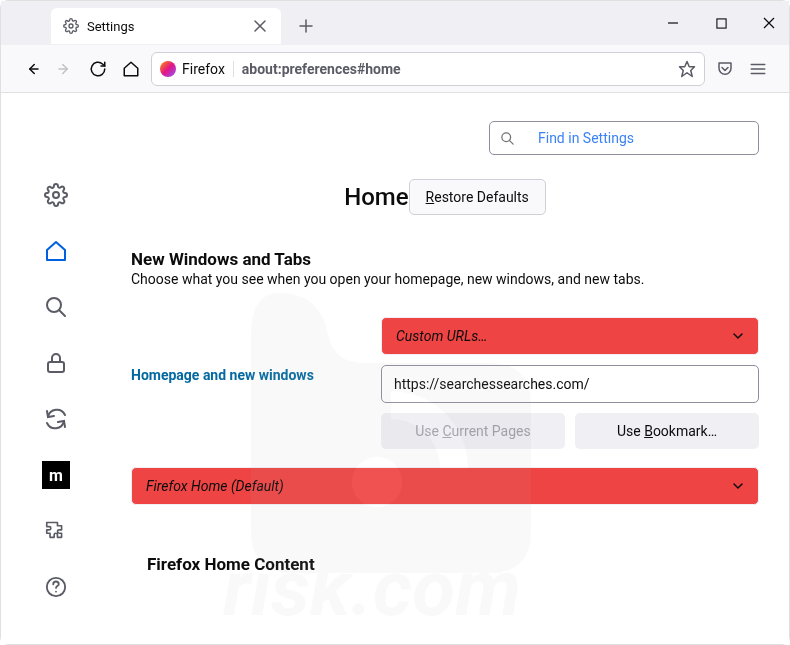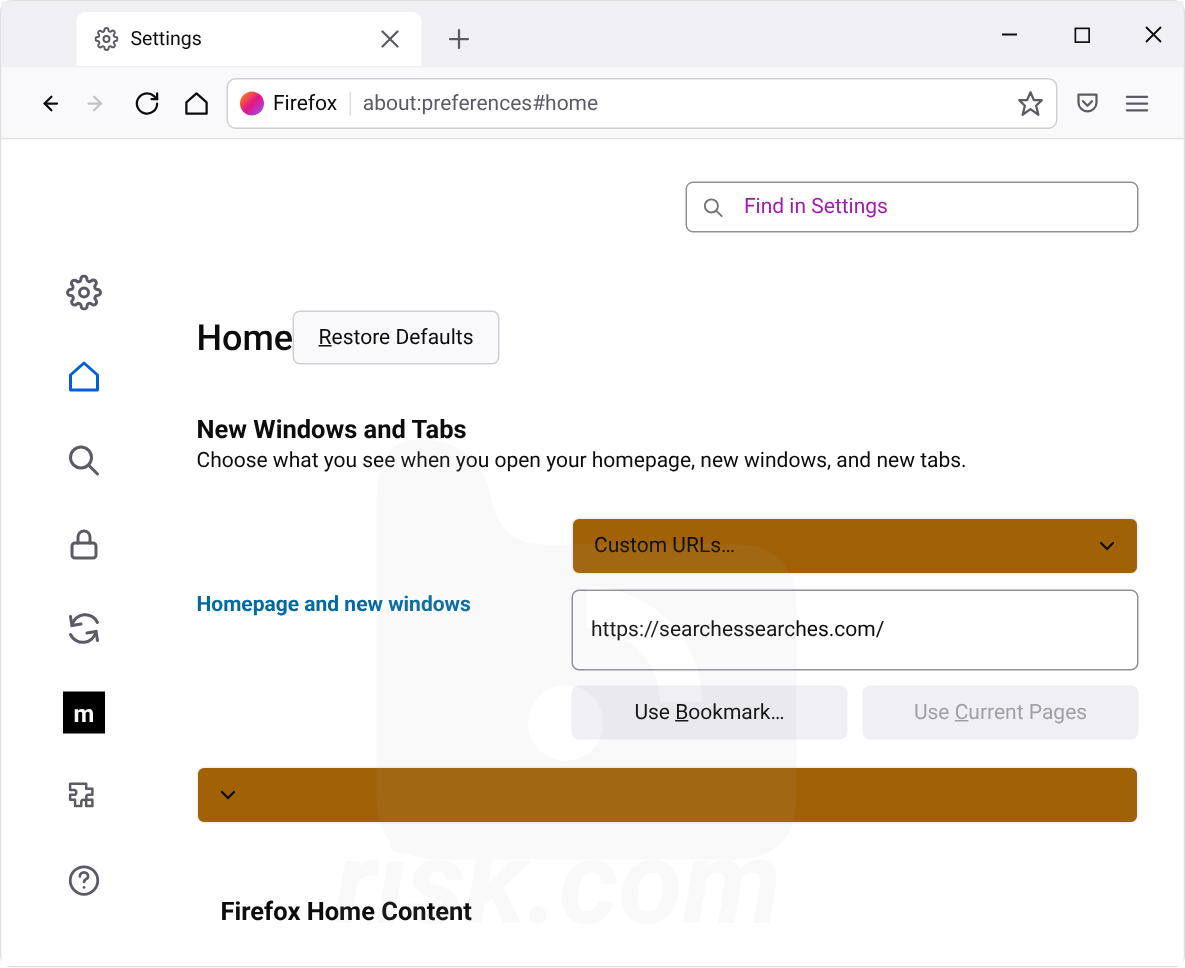--- a/index.html
+++ b/index.html
@@ -13,51 +13,51 @@
     .new-tab { width: 30px; height: 30px; display: flex; align-items: center; justify-content: center; margin-left: 10px; cursor: pointer; color: #5b5b66; font-size: 20px; }
     .win-controls { position: absolute; right: 10px; top: 0; display: flex; gap: 28px; align-items: center; height: 44px; }
     .win-btn { width: 20px; height: 20px; display: flex; align-items: center; justify-content: center; cursor: pointer; color: #0c0c0d; }
     
     .toolbar { height: 48px; background: #f9f9fb; display: flex; align-items: center; padding: 0 18px; gap: 7px; border-bottom: 1px solid #e0e0e4; }
     .tb-btn { width: 26px; height: 26px; display: flex; align-items: center; justify-content: center; cursor: pointer; color: #5b5b66; }
     .tb-btn.disabled { color: #c2c2c6; }
     .addr-bar { flex: 1; height: 34px; background: #fff; border: 1px solid #cfcfd8; border-radius: 6px; display: flex; align-items: center; padding: 0 8px; gap: 8px; font-size: 14px; }
     .addr-bar .ff-badge { display: flex; align-items: center; gap: 6px; padding-right: 8px; border-right: 1px solid #e0e0e4; color: #0c0c0d; }
     .ff-icon { width: 16px; height: 16px; border-radius: 50%; background: linear-gradient(135deg, #ff9500, #e31587, #9059ff); }
-    .addr-text { color: #5b5b66; }
+    .addr-text { color: #5b5b66; font-weight: bold; }
     .addr-right { margin-left: auto; display: flex; align-items: center; gap: 10px; }
     
     .content-area { flex: 1; display: flex; background: #fff; position: relative; overflow: hidden; }
     
     .watermark { position: absolute; top: 150px; left: 110px; width: 560px; height: 380px; pointer-events: none; opacity: 0.07; }
     
     .sidebar { width: 110px; display: flex; flex-direction: column; align-items: center; padding-top: 88px; gap: 28px; }
     .side-ico { width: 28px; height: 28px; display: flex; align-items: center; justify-content: center; color: #5b5b66; cursor: pointer; }
     .side-ico.active { color: #0060df; }
     .side-mz { width: 28px; height: 28px; background: #000; color: #fff; font-weight: bold; font-size: 16px; display: flex; align-items: center; justify-content: center; }
     
     .main { flex: 1; padding: 28px 30px 0 20px; }
     .find-row { display: flex; justify-content: flex-end; }
-    .find-box { width: 302px; height: 34px; border: 1px solid #8f8f9d; border-radius: 5px; display: flex; align-items: center; padding: 0 10px; gap: 13px; color: #a21caf; font-size: 14px; }
-    
-    .page-head { display: flex; align-items: center; justify-content: flex-start; margin-top: 52px; }
+    .find-box { width: 270px; height: 34px; border: 1px solid #8f8f9d; border-radius: 5px; display: flex; align-items: center; padding: 0 10px; gap: 23px; color: #3b82f6; font-size: 14px; }
+    
+    .page-head { display: flex; align-items: center; justify-content: center; margin-top: 24px; }
     .page-title { font-size: 24px; font-weight: 500; color: #0c0c0d; }
     .restore-btn { height: 36px; border: 1px solid #cfcfd8; background: #f9f9fb; border-radius: 5px; padding: 0 16px; font-size: 14px; cursor: pointer; color: #0c0c0d; }
     .u { text-decoration: underline; }
     
     .section-h { font-size: 17px; font-weight: 700; margin-top: 34px; color: #0c0c0d; }
     .section-desc { font-size: 14px; color: #0c0c0d; margin-top: 2px; }
     
     .form-row { display: flex; margin-top: 30px; align-items: flex-start; }
     .form-label { width: 250px; font-size: 14px; color: #0369a1; padding-top: 8px; font-weight: bold; }
     .form-ctrl { flex: 1; display: flex; flex-direction: column; gap: 10px; }
     
-    .dd { height: 38px; background: #a16207; border: 1px solid #efeff4; border-radius: 5px; display: flex; align-items: center; padding: 0 14px; font-size: 14px; cursor: pointer; justify-content: space-between; color: #0c0c0d; }
-    
-    .url-input { height: 54px; border: 1px solid #8f8f9d; border-radius: 5px; padding: 0 12px; font-size: 14px; color: #0c0c0d; background: #fff; }
+    .dd { height: 38px; background: #ef4444; border: 1px solid #efeff4; border-radius: 5px; display: flex; align-items: center; padding: 0 14px; font-size: 14px; cursor: pointer; justify-content: space-between; color: #0c0c0d; font-style: italic; }
+    
+    .url-input { height: 38px; border: 1px solid #8f8f9d; border-radius: 5px; padding: 0 12px; font-size: 14px; color: #0c0c0d; background: #fff; }
     
     .btn-row { display: flex; gap: 10px; }
     .sm-btn { flex: 1; height: 36px; background: #efeff4; border: none; border-radius: 5px; font-size: 14px; cursor: pointer; color: #0c0c0d; }
     .sm-btn.disabled { color: #a0a0a8; }
     
     .fhc { font-size: 17px; font-weight: 700; margin-top: 49px; margin-left: 16px; color: #0c0c0d; }
     
     svg { display: block; }
   </style>
 </head>
@@ -234,29 +234,30 @@
         <div class="form-label" style="padding-top:50px;">Homepage and new windows</div>
         <div class="form-ctrl">
           <div class="dd">
             <span>Custom URLs…</span>
             <svg width="12" height="12" viewBox="0 0 12 12">
                 <path d="M2 4 L6 8 L10 4" stroke="#0c0c0d" stroke-width="1.5" fill="none" stroke-linecap="round"></path>
               </svg>
           </div>
           <input class="url-input" value="https://searchessearches.com/" style="">
           <div class="btn-row">
+            <button class="sm-btn disabled">Use <span class="u">C</span>urrent Pages</button>
             <button class="sm-btn">Use <span class="u">B</span>ookmark…</button>
-            <button class="sm-btn disabled">Use <span class="u">C</span>urrent Pages</button>
           </div>
         </div>
       </div>
 
       <div class="form-row" style="margin-top:18px;">
         <div class="form-ctrl">
           <div class="dd">
+            <span>Firefox Home (Default)</span>
             <svg width="12" height="12" viewBox="0 0 12 12">
                 <path d="M2 4 L6 8 L10 4" stroke="#0c0c0d" stroke-width="1.5" fill="none" stroke-linecap="round"></path>
               </svg>
           </div>
         </div>
       </div>
 
       <div class="fhc">Firefox Home Content</div>
     </div>
   </div>

